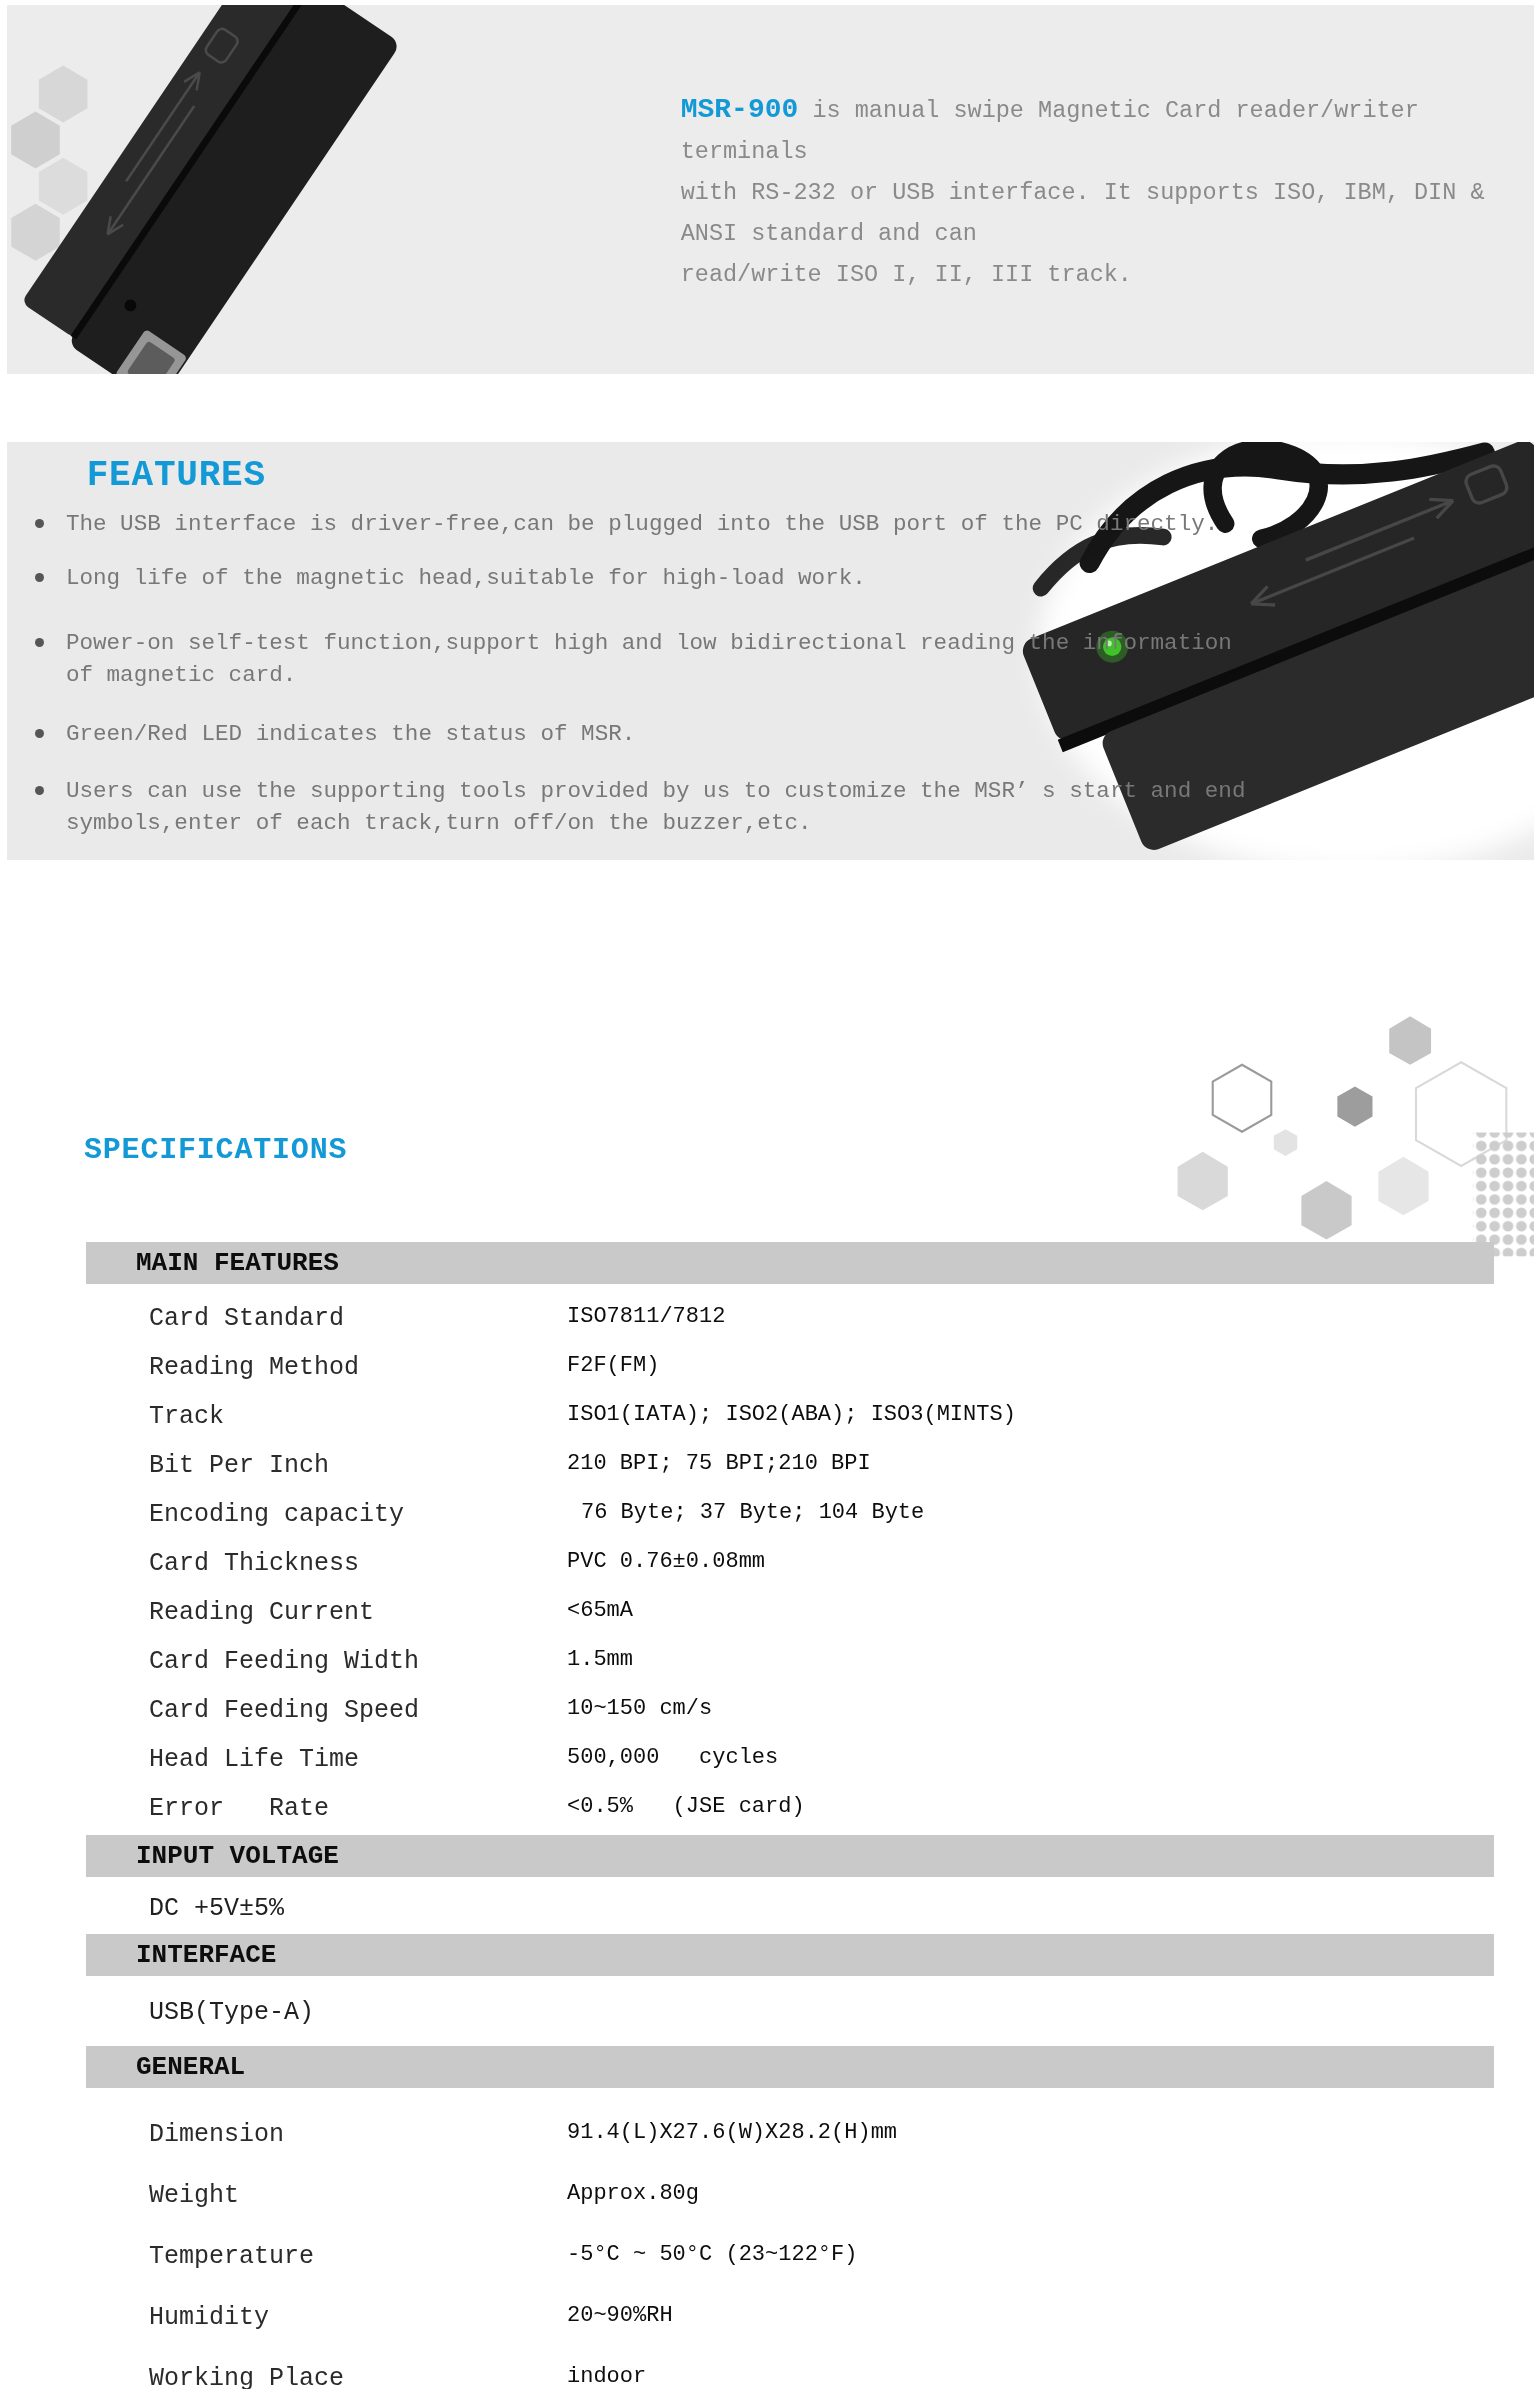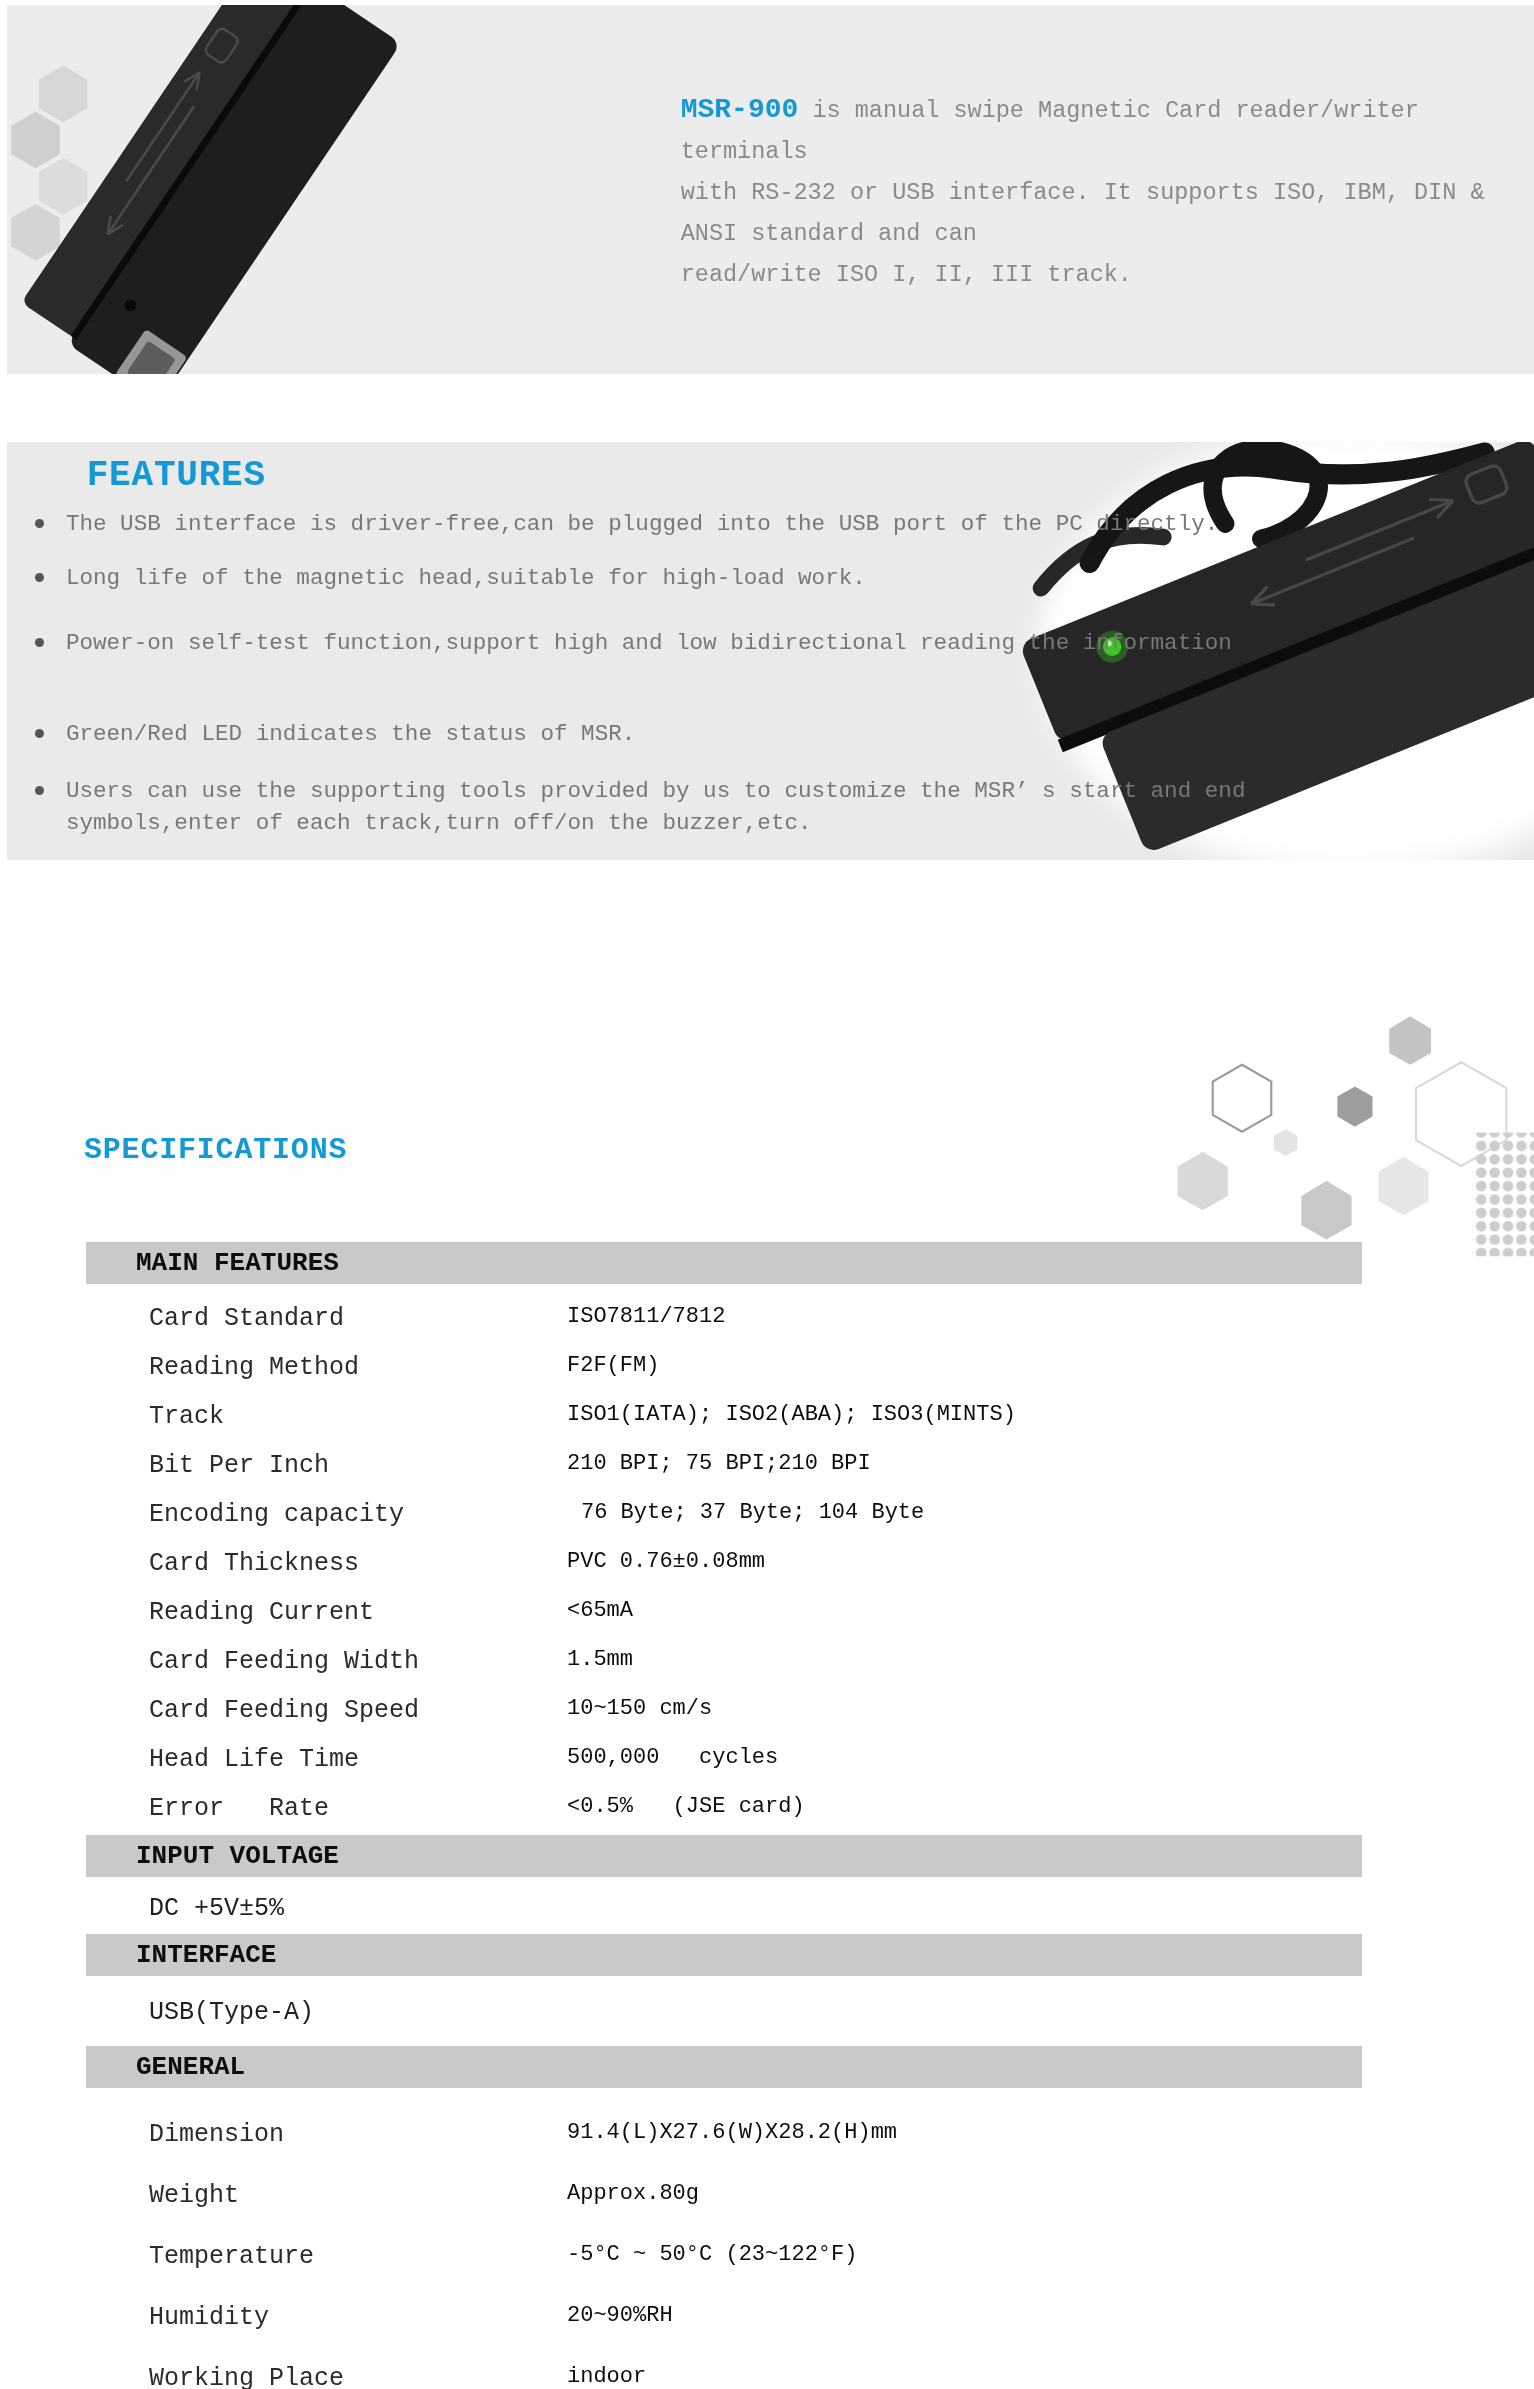--- a/index.html
+++ b/index.html
@@ -16,21 +16,21 @@
   
   .features-band{position:absolute;left:6.7px;top:442px;right:0;height:418px;background:#eaeaea;overflow:hidden;}
   .features-title{position:absolute;left:80px;top:13.4px;font-size:36px;font-weight:bold;color:#1499d7;letter-spacing:0.8px;}
   .bullet{position:absolute;left:28px;display:flex;}
   .bullet-dot{width:9.2px;height:9.2px;border-radius:50%;background:#565656;margin-top:11px;flex:0 0 auto;}
   .bullet-lines{margin-left:22px;font-size:22.6px;line-height:32px;color:#787878;}
   .photo-svg{position:absolute;left:982px;top:-22.6px;}
   
   .spec-title{position:absolute;left:84px;top:1133px;font-size:30px;font-weight:bold;color:#1499d7;letter-spacing:0.8px;}
   .deco-svg{position:absolute;left:1165px;top:997px;}
-  .section-bar{position:absolute;left:86px;width:1276px;height:42px;background:#c9c9c9;
+  .section-bar{position:absolute;left:86px;width:1408px;height:42px;background:#c9c9c9;
     display:flex;align-items:center;}
   .section-bar span{margin-left:50px;font-size:26px;font-weight:bold;color:#0d0d0d;white-space:pre;}
   .spec-row{position:absolute;left:149px;height:49px;display:flex;align-items:flex-start;white-space:pre;}
   .spec-label{display:inline-block;width:418px;font-size:25px;color:#2b2b2b;white-space:pre;}
   .spec-value{font-size:22px;color:#0d0d0d;white-space:pre;}
   .spec-single{position:absolute;left:149px;height:49px;display:flex;align-items:center;
     font-size:25px;color:#1f1f1f;white-space:pre;}
 </style>
 </head>
 <body>
@@ -107,20 +107,21 @@
         <div class="bullet" style="top: 120px;">
           <span class="bullet-dot"></span>
           <div class="bullet-lines">
             <div>Long life of the magnetic head,suitable for high-load work.</div>
           </div>
         </div>
         <div class="bullet" style="top: 185px;">
           <span class="bullet-dot"></span>
           <div class="bullet-lines">
             <div>Power-on self-test function,support high and low bidirectional reading the information</div>
+            <div>of magnetic card.</div>
           </div>
         </div>
         <div class="bullet" style="top: 276px;">
           <span class="bullet-dot"></span>
           <div class="bullet-lines">
             <div>Green/Red LED indicates the status of MSR.</div>
           </div>
         </div>
         <div class="bullet" style="top: 333px;">
           <span class="bullet-dot"></span>

